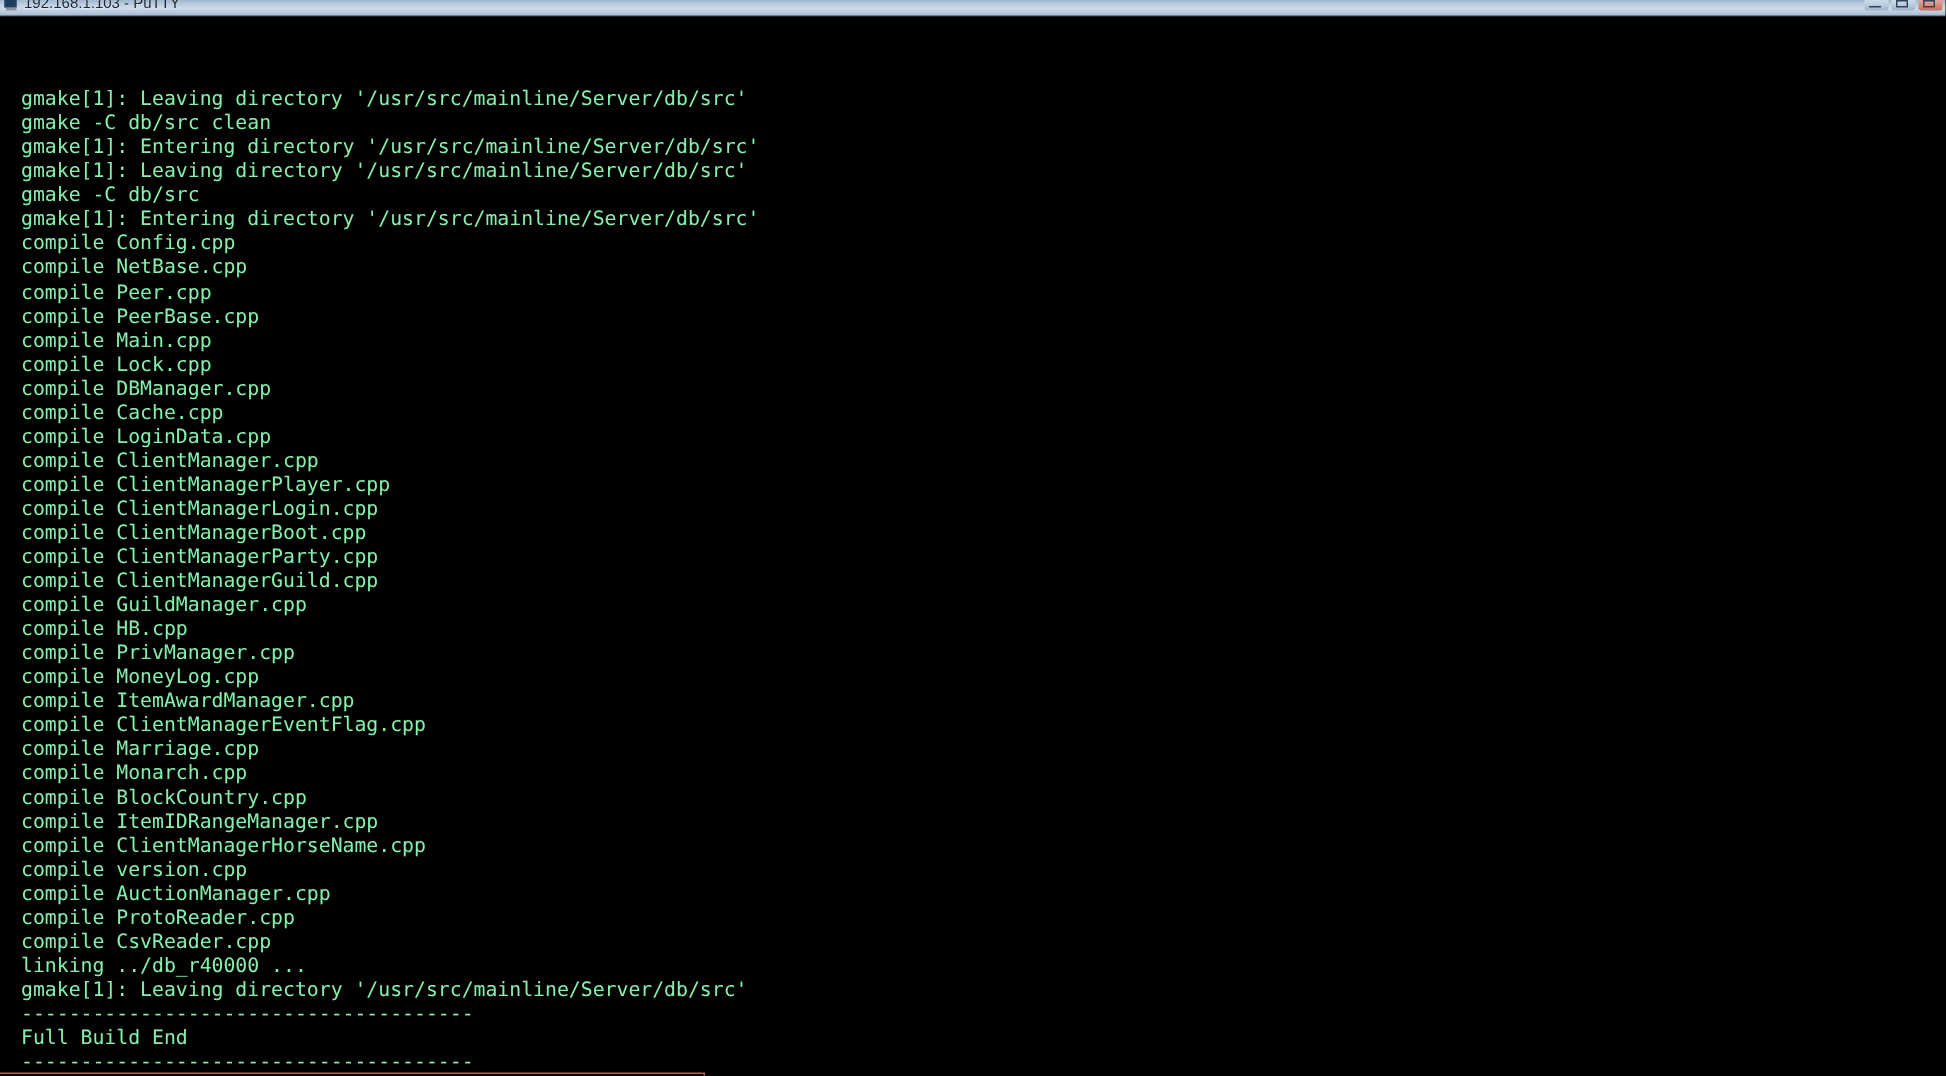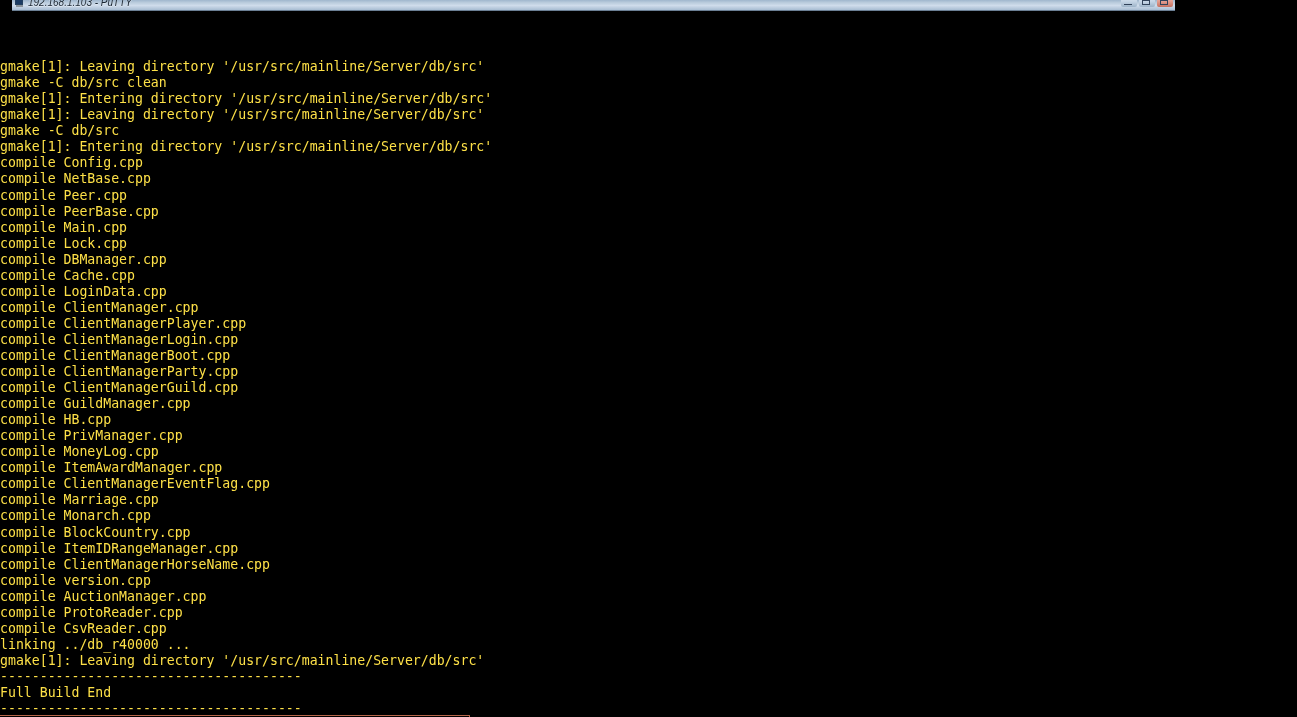--- a/index.html
+++ b/index.html
@@ -3,26 +3,25 @@
 <meta charset="utf-8">
 <style>
   html,body{margin:0;padding:0;}
   body{
     width:1297px;height:717px;overflow:hidden;
     background:#000;
     font-family:"DejaVu Sans Mono","Liberation Mono",monospace;
   }
   
   #titlebar{
-    position:absolute;left:12px;top:0;width:1163px;height:11px;
+    position:absolute;left:0;top:0;width:1297px;height:11px;
     background:linear-gradient(to bottom,#9fb6cd 0%,#b9cbdc 25%,#cfdceb 55%,#a8bdd2 100%);
     border-bottom:1px solid #6b7f94;
     box-sizing:border-box;
     overflow:hidden;
-    font-style:italic;
   }
   #titlebar .tb-left{
     position:absolute;left:2px;top:-3px;display:flex;align-items:center;gap:3px;
   }
   #putty-icon{
     width:11px;height:11px;position:relative;flex:0 0 auto;
   }
   #putty-icon .scr{
     position:absolute;left:1px;top:2px;width:8px;height:6px;
     background:#1b3b63;border:1px solid #25415f;box-sizing:border-box;
@@ -60,21 +59,22 @@
     padding:0;
     font-size:13.2px;
     line-height:16.05px;
     letter-spacing:0px;
     color:#c9c9c9;
     white-space:pre;
   }
   .trow{
     height:16.05px;
     white-space:pre;
-    color:#fde047;
+    color:#86efac;
+    padding-left:14px;
   }
   
   #highlight-box{
     position:absolute;
     left:-1px;
     top:655px;
     width:471px;
     height:36px;
     border:1px solid #b5654a;
     box-sizing:border-box;

